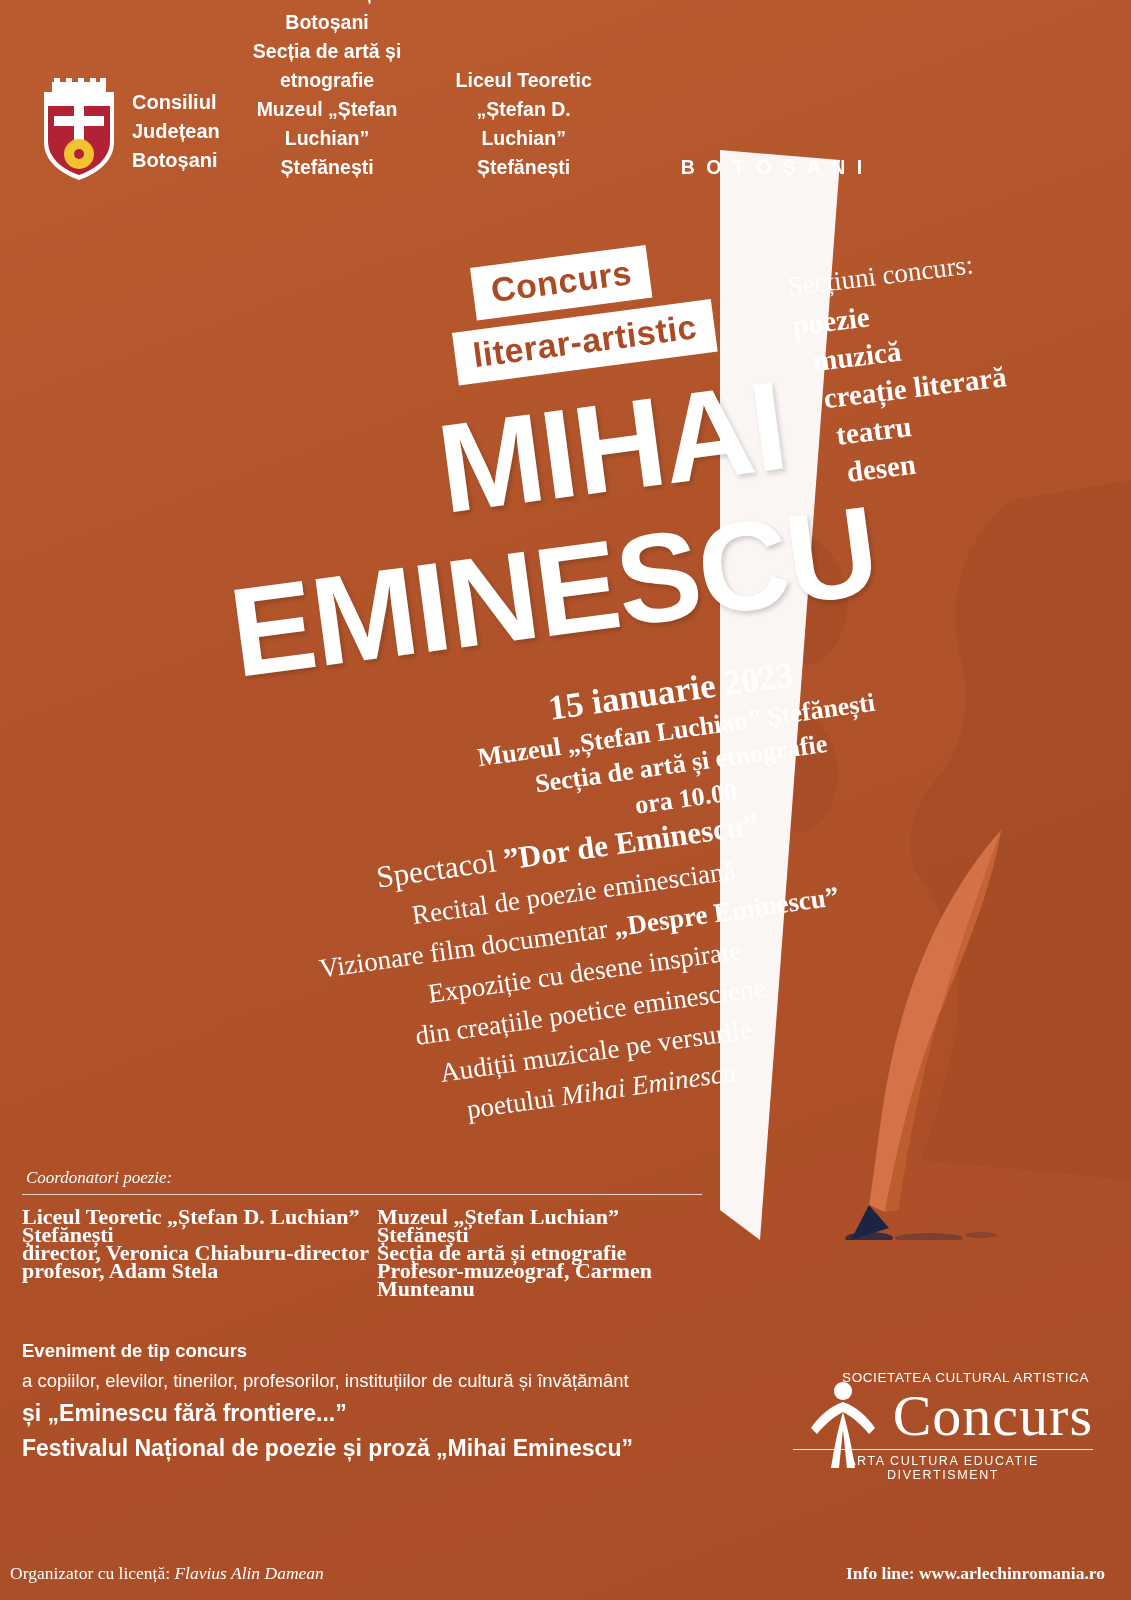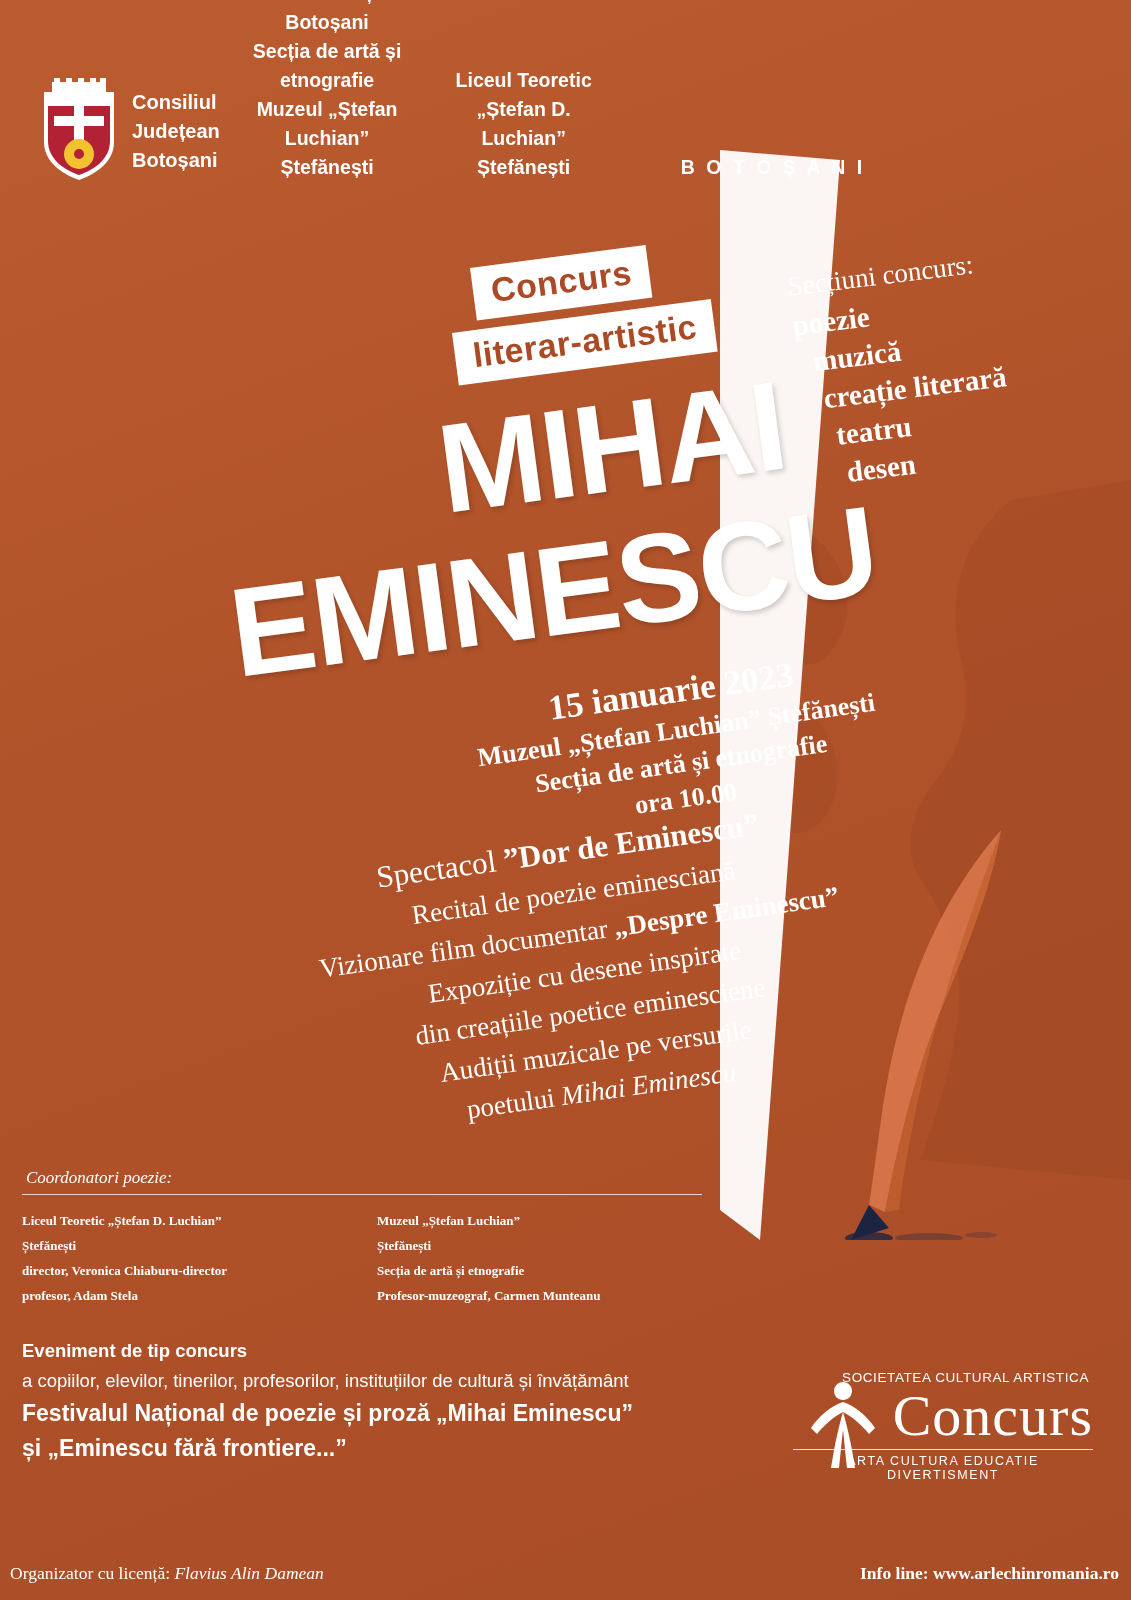--- a/index.html
+++ b/index.html
@@ -238,22 +238,22 @@
   }
   .coord-cols {
     position: absolute;
     left: 22px;
     top: 1208px;
     width: 720px;
     display: flex;
   }
   .coord-col {
     font-family: "Liberation Serif", serif;
-    font-size: 13px;
-    line-height: 25px;
+    font-size: 22px;
+    line-height: 18px;
     color: #ffffff;
     white-space: pre-line;
     font-weight: bold;
   }
   .coord-col.left { width: 355px; }
   .coord-col.right { width: 360px; }
 
   
   .desc {
     position: absolute;
@@ -321,21 +321,21 @@
     position: absolute;
     left: 10px;
     bottom: 16px;
     font-family: "Liberation Serif", serif;
     font-size: 17.5px;
     color: #ffffff;
   }
   .footer-left em { font-style: italic; }
   .footer-right {
     position: absolute;
-    right: 12px;
+    right: 26px;
     bottom: 16px;
     font-family: "Liberation Serif", serif;
     font-size: 17.5px;
     font-weight: bold;
     color: #ffffff;
   }
 </style>
 </head>
 <body>
 
@@ -435,22 +435,22 @@
 profesor, Adam Stela</div>
     <div class="coord-col right">Muzeul „Ștefan Luchian”
 Ștefănești
 Secția de artă și etnografie
 Profesor-muzeograf, Carmen Munteanu</div>
   </div>
 
   <div class="desc">
     <div class="d-strong">Eveniment de tip concurs</div>
     <div class="d-line">a copiilor, elevilor, tinerilor, profesorilor, instituțiilor de cultură și învățământ</div>
+    <div class="d-big">și „Eminescu fără frontiere...”</div>
     <div class="d-big">Festivalul Național de poezie și proză „Mihai Eminescu”</div>
-    <div class="d-big">și „Eminescu fără frontiere...”</div>
   </div>
 
   <div class="arlechin">
     <svg class="a-figure" viewBox="0 0 80 96">
       <path d="M40,6 C45,6 49,10 49,15 C49,20 45,24 40,24 C35,24 31,20 31,15 C31,10 35,6 40,6 Z" fill="#ffffff"></path>
       <path d="M40,26 C52,30 64,40 72,52 L66,58 C58,48 48,40 40,36 C32,40 22,48 14,58 L8,52 C16,40 28,30 40,26 Z" fill="#ffffff"></path>
       <path d="M40,36 C44,50 48,66 52,92 L44,92 C42,74 41,62 40,54 C39,62 38,74 36,92 L28,92 C32,66 36,50 40,36 Z" fill="#ffffff"></path>
     </svg>
     <div class="a-top">SOCIETATEA CULTURAL ARTISTICA</div>
     <div class="a-main">Concurs</div>

